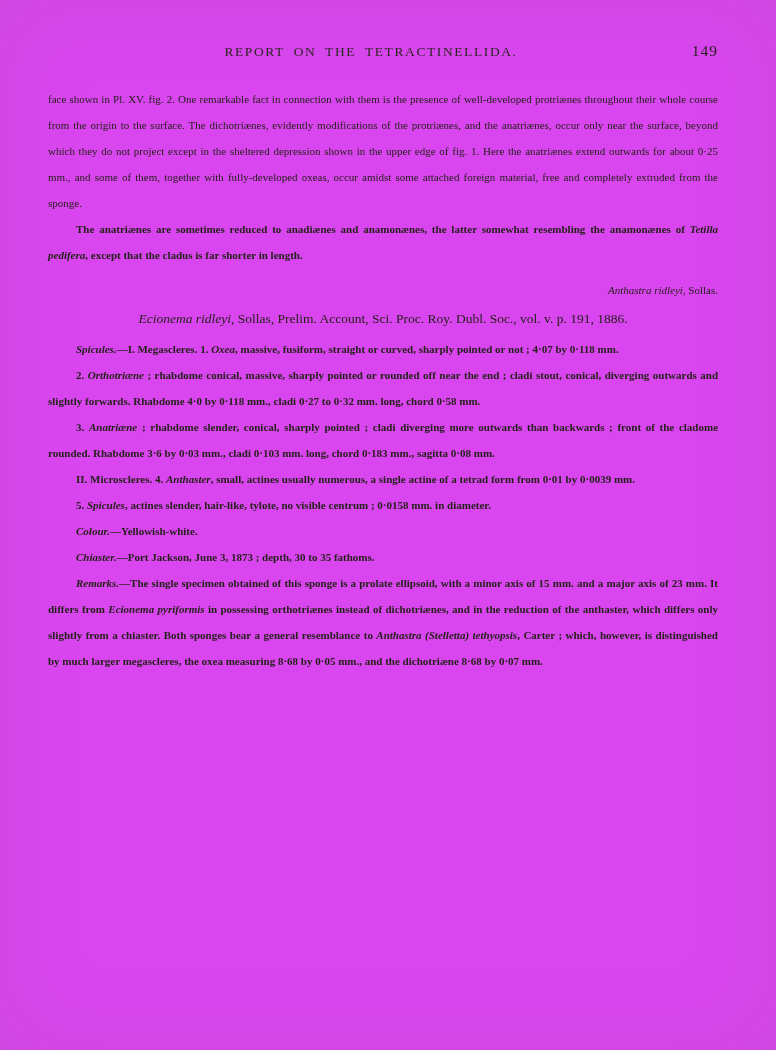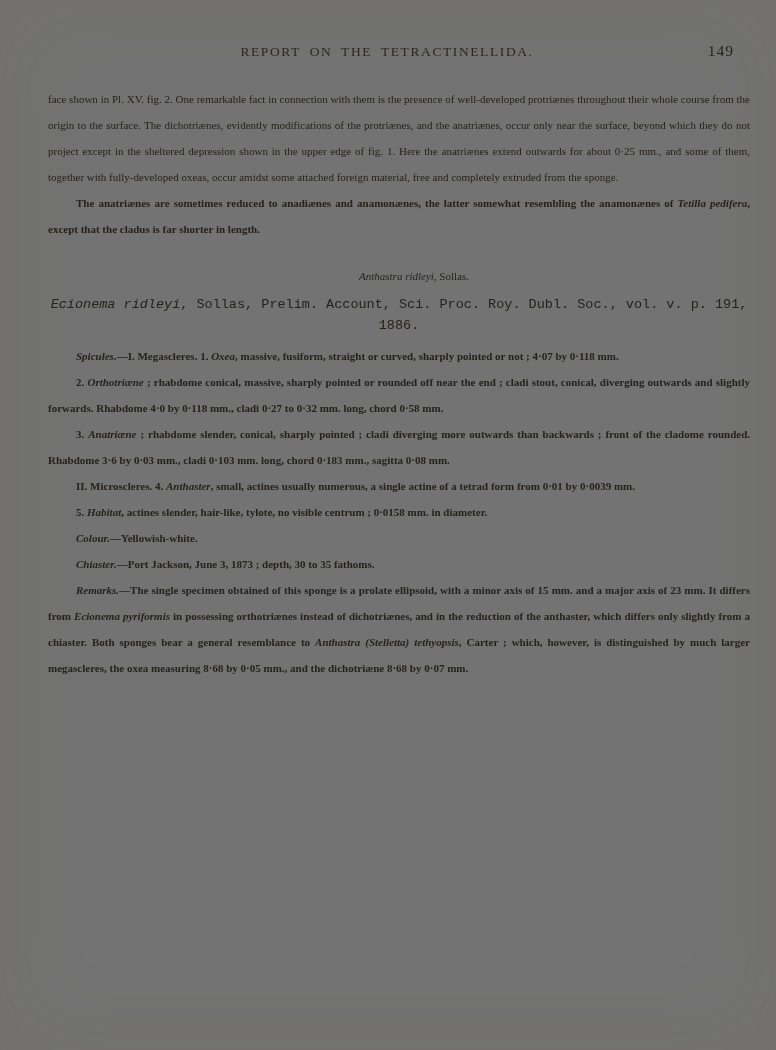--- a/index.html
+++ b/index.html
@@ -1,24 +1,24 @@
 <!DOCTYPE html>
 <html><head>
 <meta charset="utf-8">
 <style>
   * { margin: 0; padding: 0; box-sizing: border-box; }
   html, body { background: #d8d5cf; }
   .page {
     width: 776px;
     height: 1050px;
     margin: 0 auto;
-    background: #737373;
+    background: #d946ef;
     color: #26221b;
     font-family: "Liberation Serif", "DejaVu Serif", serif;
-    padding: 42px 26px 0 48px;
+    padding: 42px 58px 0 48px;
     position: relative;
     overflow: hidden;
     box-shadow: inset 0 0 90px rgba(110, 95, 65, 0.10);
   }
   .page-header {
     position: relative;
     height: 22px;
     margin-bottom: 22px;
   }
   .running-title {
@@ -27,44 +27,43 @@
     top: 2px;
     text-align: center;
     font-size: 13.5px;
     letter-spacing: 1.6px;
     word-spacing: 4px;
     color: #2c2720;
     white-space: nowrap;
   }
   .page-number {
     position: absolute;
-    right: 16px;
+    right: 0;
     top: 0;
     font-size: 15.5px;
     letter-spacing: 1px;
     text-align: center;
   }
   .body-text p {
     font-size: 11px;
     line-height: 26px;
     text-align: justify;
   }
   .body-text p.indent { text-indent: 28px; font-weight: bold; }
   .body-text p.heading {
-    margin-top: 21px;
+    margin-top: 9px;
     text-indent: 30px;
-    text-align: center;
+    text-align: right;
   }
   .body-text p.citation {
     text-align: center;
     text-indent: 0;
     font-size: 13.5px;
     line-height: 21px;
     margin: 5px 0 7px 0;
-    font-family: Liberation Mono, monospace;
   }
   .body-text p.remarks { }
 </style>
 </head>
 <body>
 
 <div class="page">
 
   <div class="page-header">
     <div class="running-title">REPORT ON THE TETRACTINELLIDA.</div>
@@ -73,19 +72,19 @@
 
   <div class="body-text">
     <p><span>face shown in Pl. XV. fig. 2. One remarkable fact in connection with them is the presence of well-developed protriænes throughout their whole course from the origin to the surface. The dichotriænes, evidently modifications of the protriænes, and the anatriænes, occur only near the surface, beyond which they do not project except in the sheltered depression shown in the upper edge of fig. 1. Here the anatriænes extend outwards for about 0·25 mm., and some of them, together with fully-developed oxeas, occur amidst some attached foreign material, free and completely extruded from the sponge.</span></p>
     <p class="indent"><span>The anatriænes are sometimes reduced to anadiænes and anamonænes, the latter somewhat resembling the anamonænes of </span><i>Tetilla pedifera</i><span>, except that the cladus is far shorter in length.</span></p>
     <p class="heading"><i>Anthastra ridleyi</i><span>, Sollas.</span></p>
     <p class="citation"><i>Ecionema ridleyi</i><span>, Sollas, Prelim. Account, Sci. Proc. Roy. Dubl. Soc., vol. v. p. 191, 1886.</span></p>
     <p class="indent"><i>Spicules.</i><span>—I. Megascleres. 1. </span><i>Oxea</i><span>, massive, fusiform, straight or curved, sharply pointed or not ; 4·07 by 0·118 mm.</span></p>
     <p class="indent"><span>2. </span><i>Orthotriæne</i><span> ; rhabdome conical, massive, sharply pointed or rounded off near the end ; cladi stout, conical, diverging outwards and slightly forwards. Rhabdome 4·0 by 0·118 mm., cladi 0·27 to 0·32 mm. long, chord 0·58 mm.</span></p>
     <p class="indent"><span>3. </span><i>Anatriæne</i><span> ; rhabdome slender, conical, sharply pointed ; cladi diverging more outwards than backwards ; front of the cladome rounded. Rhabdome 3·6 by 0·03 mm., cladi 0·103 mm. long, chord 0·183 mm., sagitta 0·08 mm.</span></p>
     <p class="indent"><span>II. Microscleres. 4. </span><i>Anthaster</i><span>, small, actines usually numerous, a single actine of a tetrad form from 0·01 by 0·0039 mm.</span></p>
-    <p class="indent"><span>5. </span><i>Habitat</i><span>, actines slender, hair-like, tylote, no visible centrum ; 0·0158 mm. in diameter.</span></p>
+    <p class="indent"><span>5. </span><i>Spicules</i><span>, actines slender, hair-like, tylote, no visible centrum ; 0·0158 mm. in diameter.</span></p>
     <p class="indent"><i>Colour.</i><span>—Yellowish-white.</span></p>
     <p class="indent"><i>Chiaster.</i><span>—Port Jackson, June 3, 1873 ; depth, 30 to 35 fathoms.</span></p>
     <p class="indent remarks"><i>Remarks.</i><span>—The single specimen obtained of this sponge is a prolate ellipsoid, with a minor axis of 15 mm. and a major axis of 23 mm. It differs from </span><i>Ecionema pyriformis</i><span> in possessing orthotriænes instead of dichotriænes, and in the reduction of the anthaster, which differs only slightly from a chiaster. Both sponges bear a general resemblance to </span><i>Anthastra (Stelletta) tethyopsis</i><span>, Carter ; which, however, is distinguished by much larger megascleres, the oxea measuring 8·68 by 0·05 mm., and the dichotriæne 8·68 by 0·07 mm.</span></p>
   </div>
 
 </div>
 
 </body></html>

